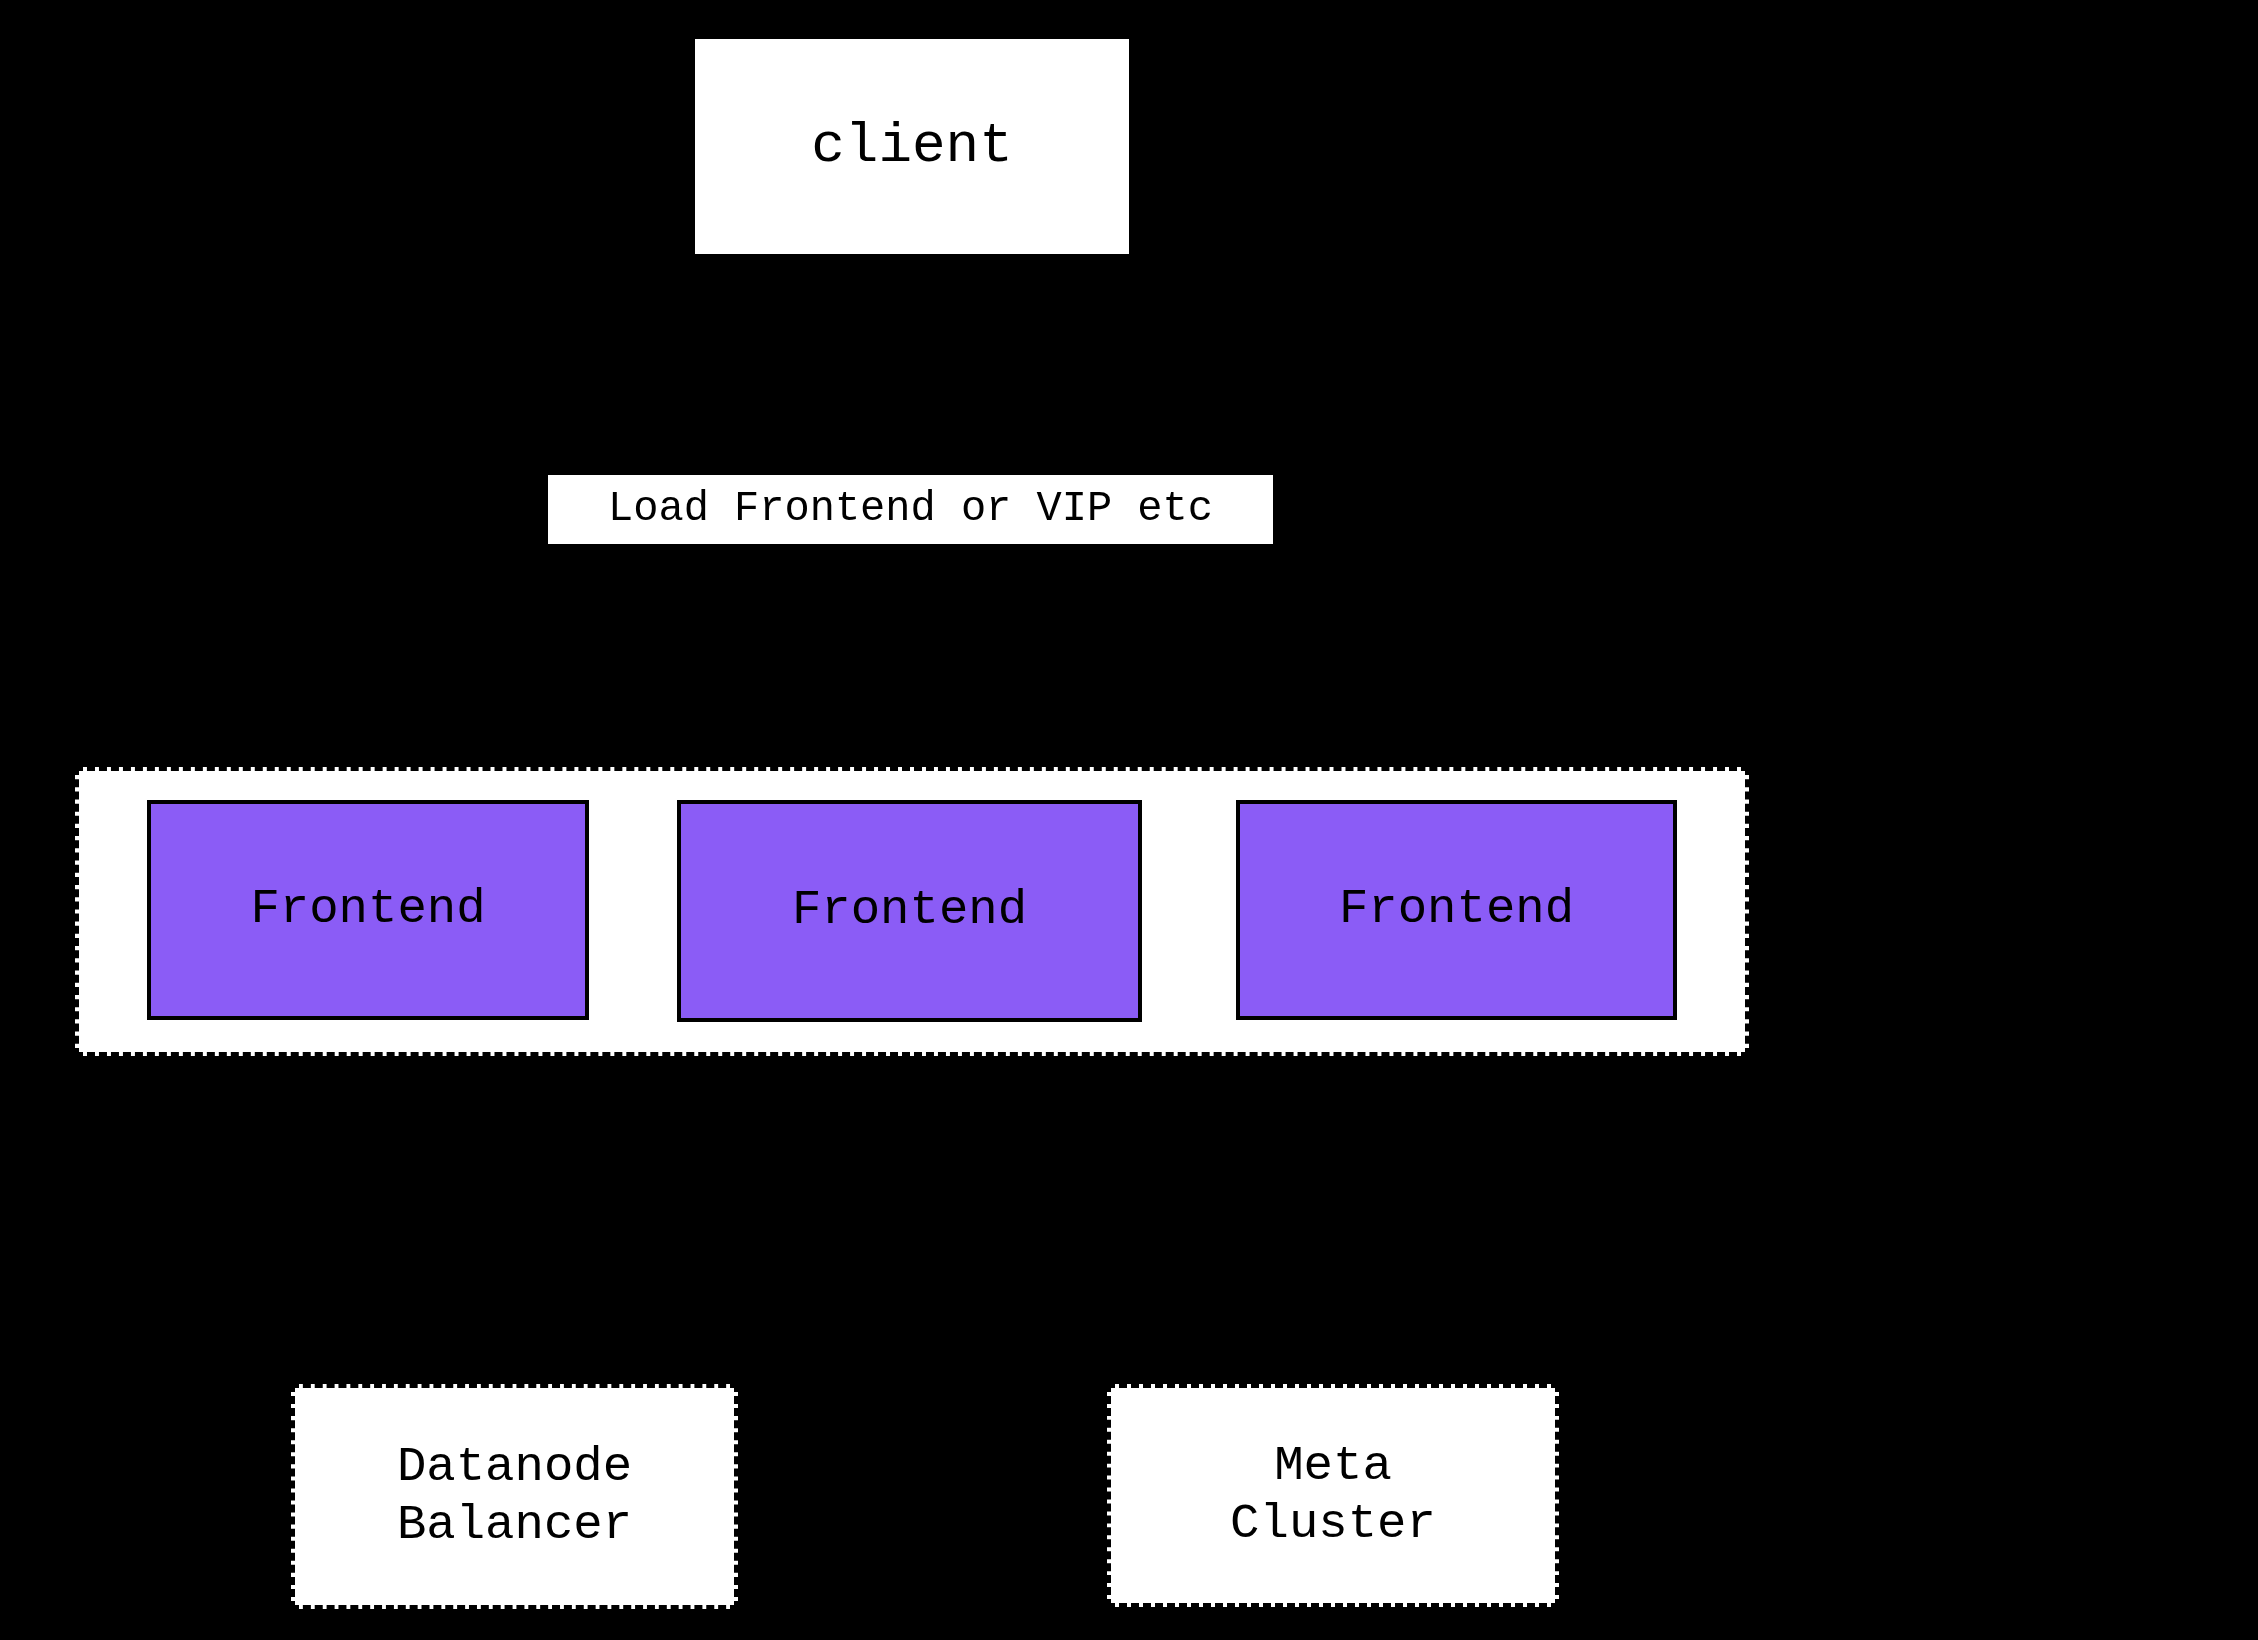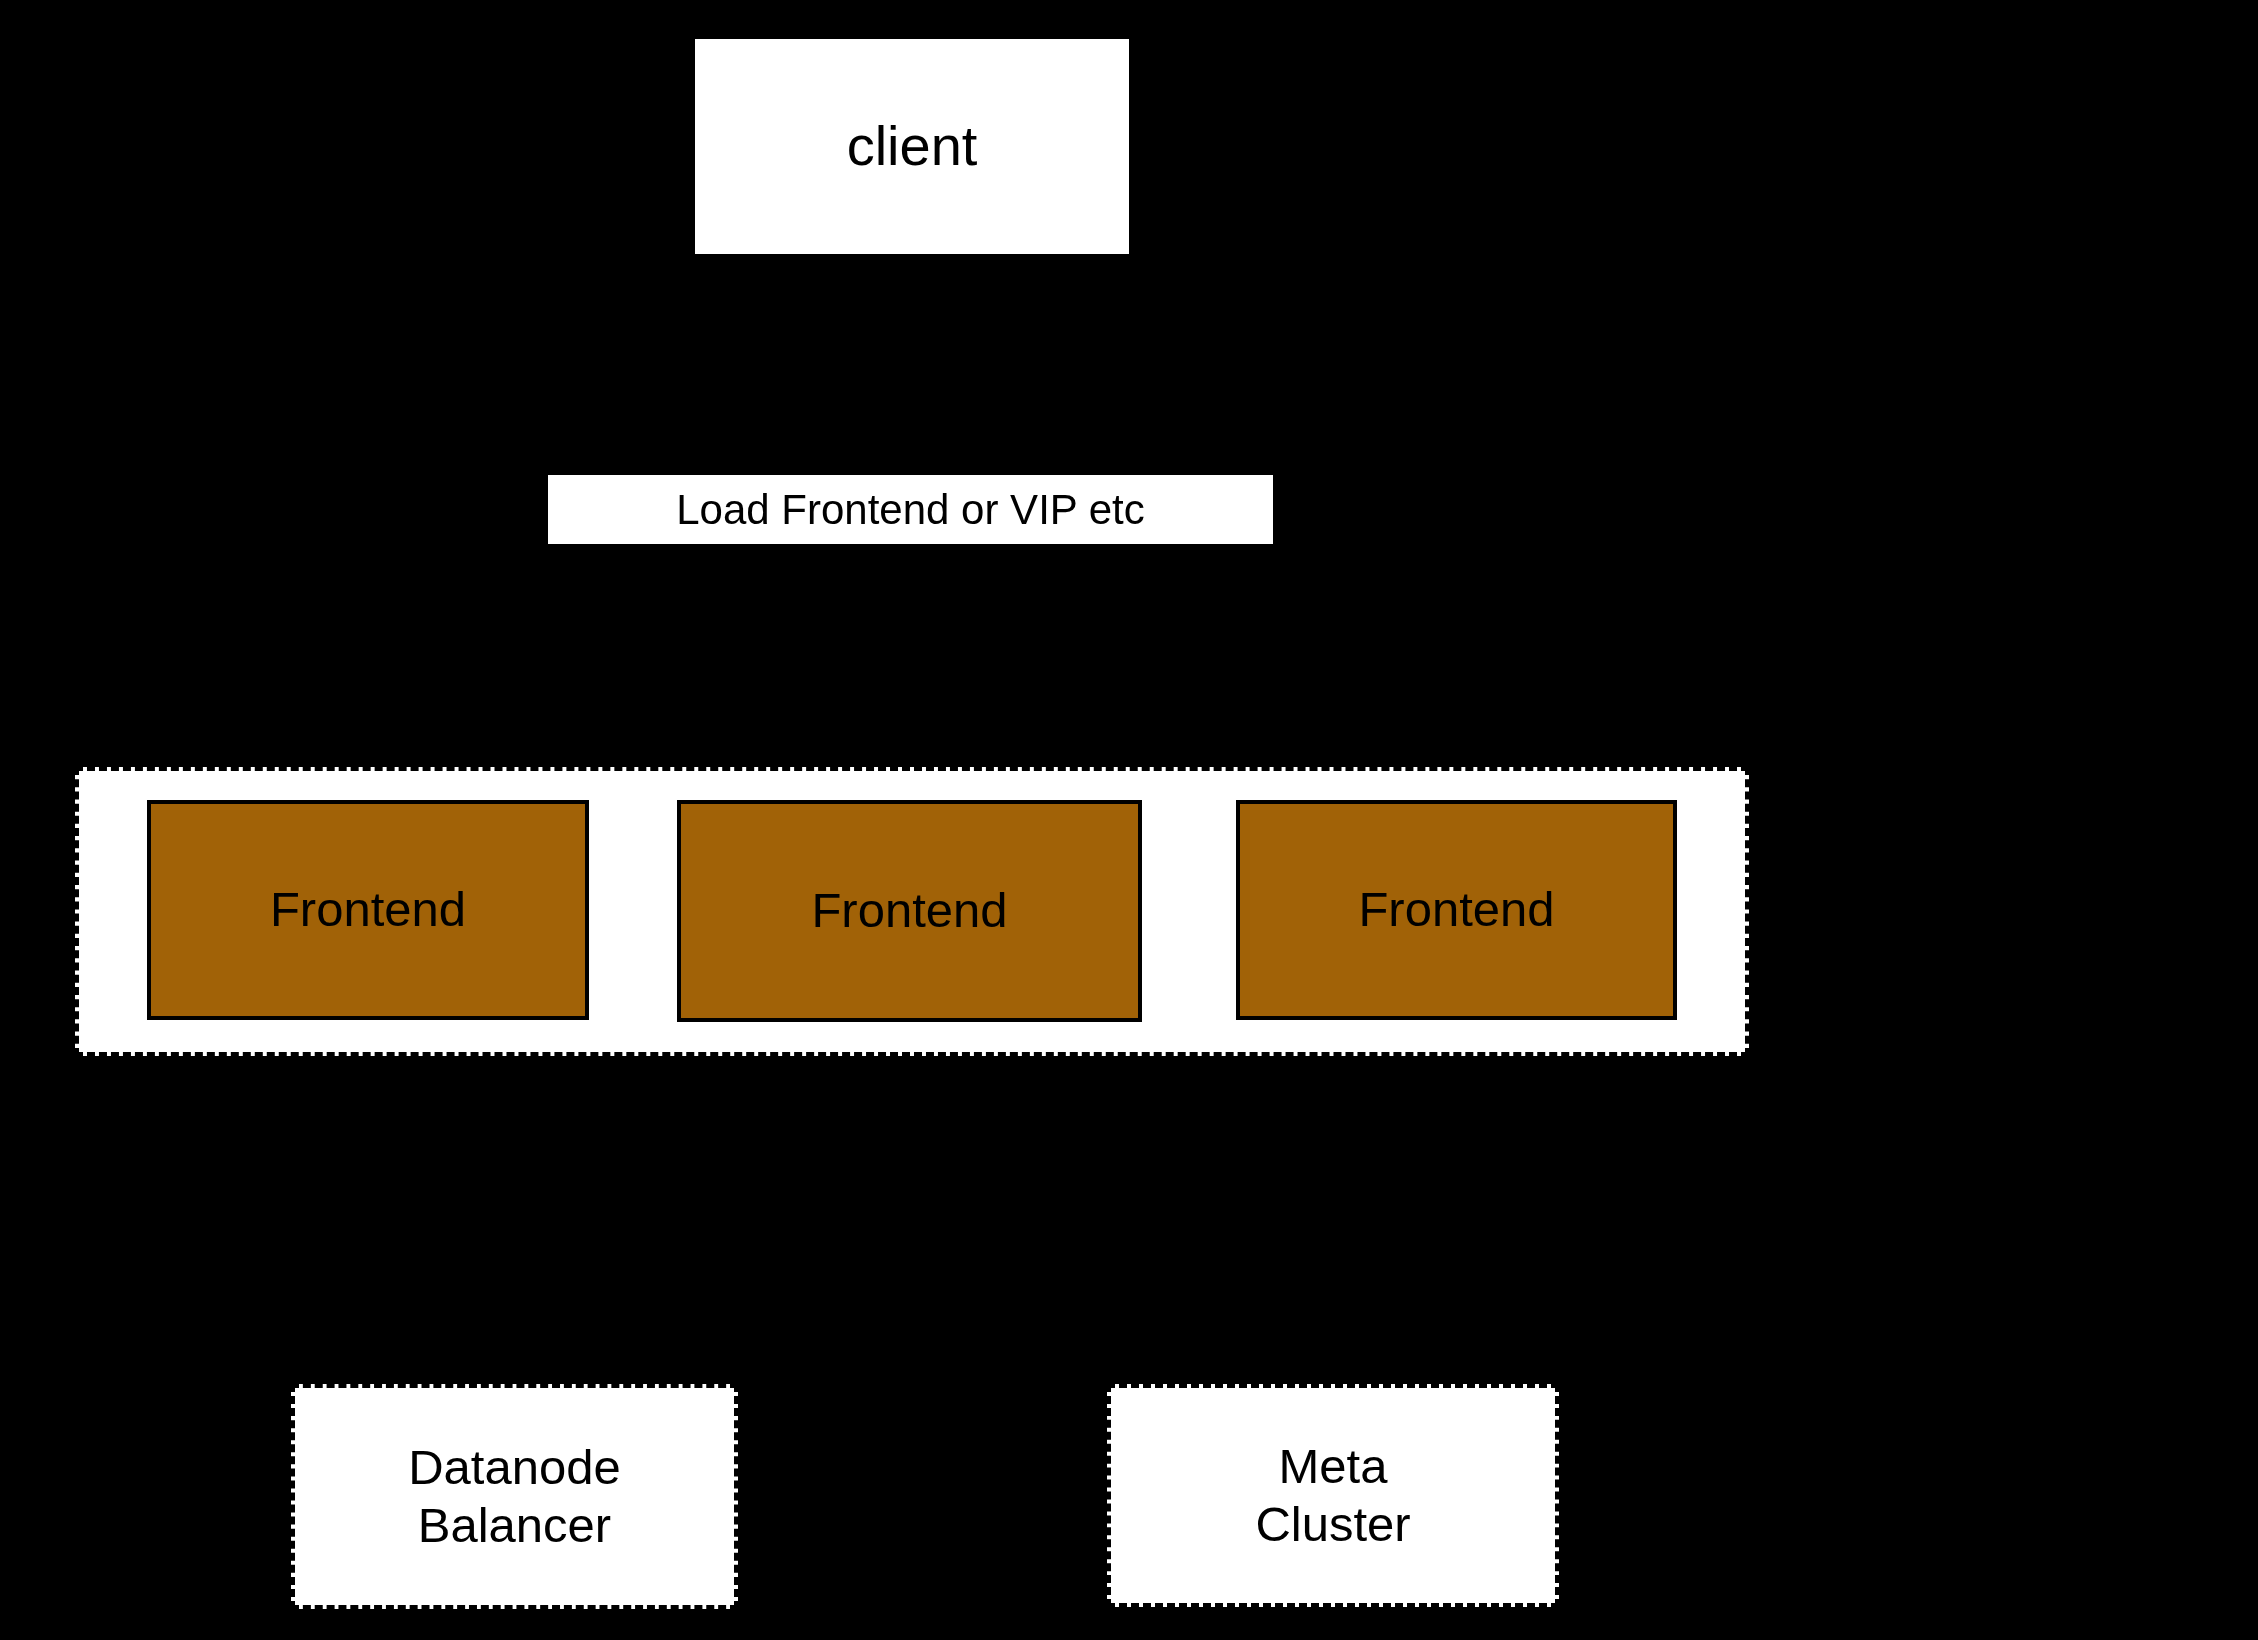--- a/index.html
+++ b/index.html
@@ -10,40 +10,41 @@
   }
   body {
     font-family: "Liberation Sans", sans-serif;
   }
   #canvas {
     position: relative;
     width: 2258px;
     height: 1640px;
     background: #000000;
     overflow: hidden;
+    font-family: Liberation Mono, monospace;
   }
   .node {
     position: absolute;
     box-sizing: border-box;
     display: flex;
     align-items: center;
     justify-content: center;
     text-align: center;
     color: #000000;
     line-height: 1.18;
     white-space: pre-line;
   }
   
   .fill-plain {
     background: #ffffff;
     border: none;
   }
   
   .fill-solid {
-    background: #a16207;
+    background: #8b5cf6;
     border: 4.5px solid #000000;
   }
   
   .fill-dashed {
     background: #ffffff;
     border: 4.5px dashed #000000;
   }
 
   
   #client-node {

